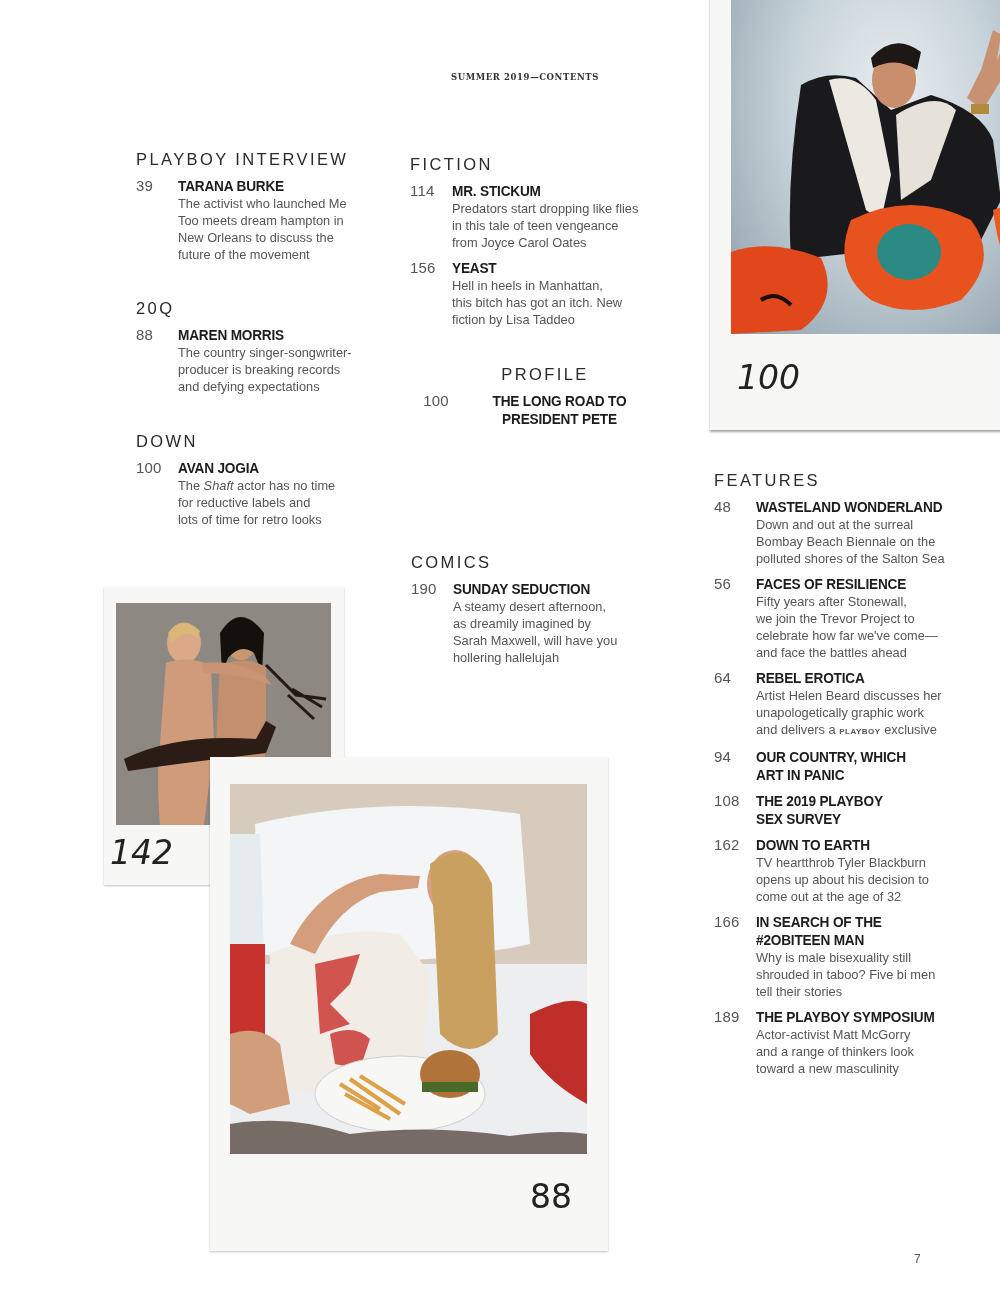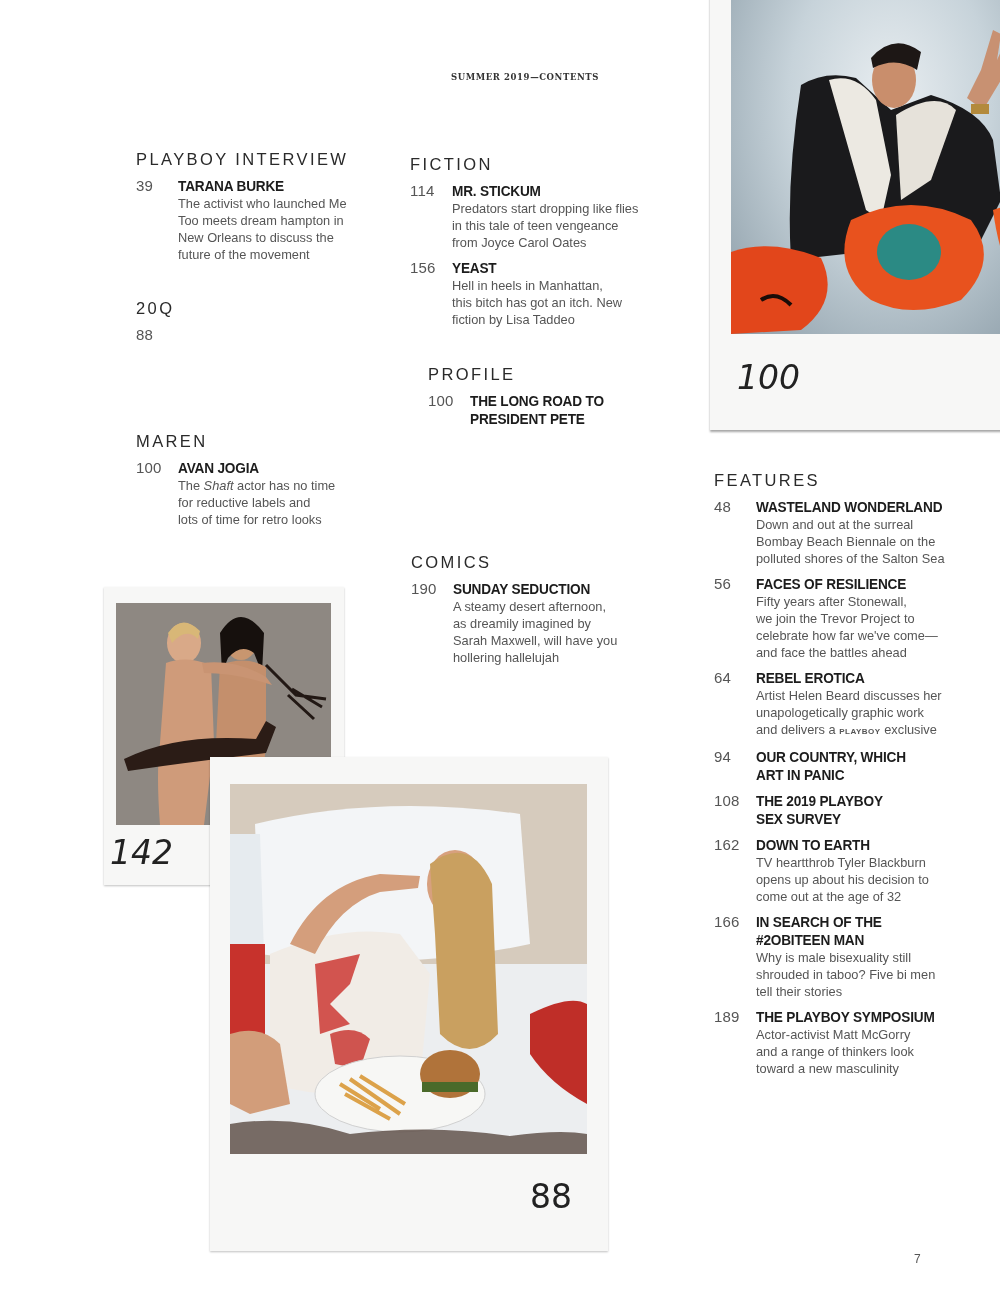--- a/index.html
+++ b/index.html
@@ -66,25 +66,31 @@
 New Orleans to discuss the
 future of the movement</div>
     </div>
   </div>
 </div>
 
 <div class="section" style="left:136px; top:299px; width:240px;">
   <div class="section-title">20Q</div>
   <div class="entry">
     <div class="entry-page">88</div>
+    <div class="entry-body">
+      <div class="entry-title">MAREN MORRIS</div>
+      <div class="entry-desc">The country singer-songwriter-
+producer is breaking records
+and defying expectations</div>
+    </div>
   </div>
 </div>
 
 <div class="section" style="left:136px; top:432px; width:240px;">
-  <div class="section-title">MAREN</div>
+  <div class="section-title">DOWN</div>
   <div class="entry">
     <div class="entry-page">100</div>
     <div class="entry-body">
       <div class="entry-title">AVAN JOGIA</div>
       <div class="entry-desc"><span>The </span><i>Shaft</i><span> actor has no time
 for reductive labels and
 lots of time for retro looks</span></div>
     </div>
   </div>
 </div>
@@ -104,21 +110,21 @@
     <div class="entry-page">156</div>
     <div class="entry-body">
       <div class="entry-title">YEAST</div>
       <div class="entry-desc">Hell in heels in Manhattan,
 this bitch has got an itch. New
 fiction by Lisa Taddeo</div>
     </div>
   </div>
 </div>
 
-<div class="section" style="left:428px; top:365px; width:260px;">
+<div class="section" style="left:415px; top:365px; width:260px;text-align:center;">
   <div class="section-title">PROFILE</div>
   <div class="entry">
     <div class="entry-page">100</div>
     <div class="entry-body">
       <div class="entry-title">THE LONG ROAD TO
 PRESIDENT PETE</div>
     </div>
   </div>
 </div>
 

